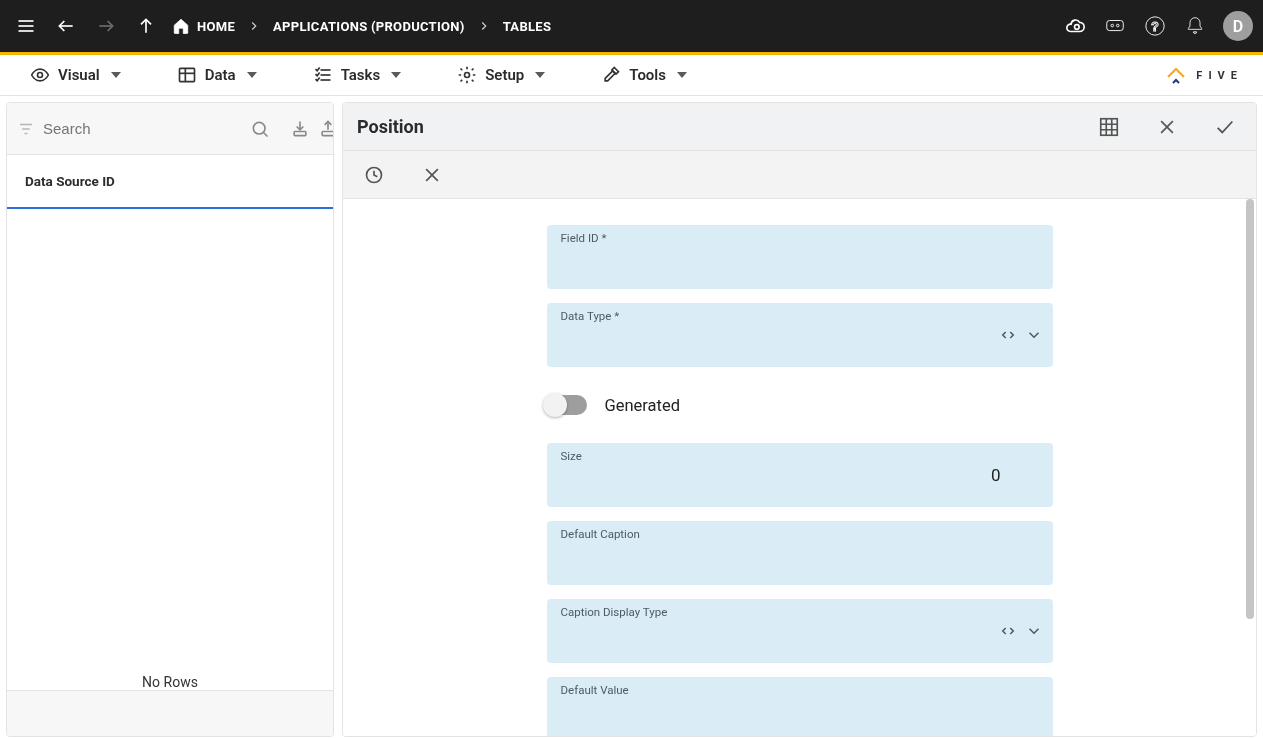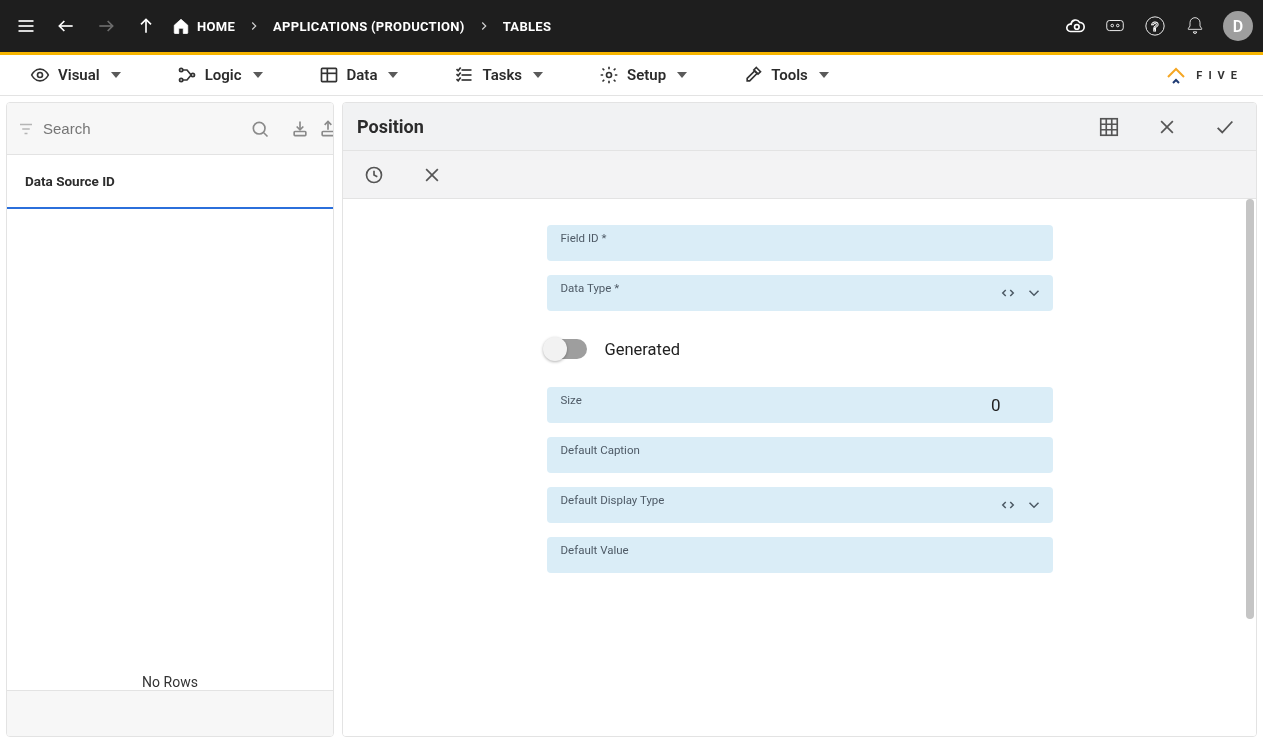--- a/index.html
+++ b/index.html
@@ -58,21 +58,21 @@
   .right { flex:1; display:flex; flex-direction:column; border:1px solid var(--gray-border); border-radius:4px; overflow:hidden; }
   .section-head { display:flex; align-items:center; height:48px; background: var(--gray-bg); border-bottom:1px solid var(--gray-border); padding:0 14px; gap:24px; }
   .section-title { font-size:18px; font-weight:700; color:#2b2b2b; flex:1; }
   .section-icon { width:34px; height:34px; display:flex; align-items:center; justify-content:center; border:none; background:transparent; cursor:pointer; }
   .section-icon svg { stroke:#555; fill:none; }
 
   .form-wrap { position:relative; flex:1; overflow:hidden; background:#fff; }
   .form-scroll { height:100%; overflow-y:auto; padding: 26px 0 30px 0; }
   .form-col { width:506px; margin: 0 auto; display:flex; flex-direction:column; gap:14px; }
 
-  .field { position:relative; background: var(--blue-field); border-radius:4px; height:36px; display:flex; align-items:center; padding: 0 14px; }
+  .field { position:relative; background: var(--blue-field); border-radius:4px; height:64px; display:flex; align-items:center; padding: 0 14px; }
   .field .float-label { position:absolute; left:14px; top:6px; font-size:11.5px; color:#4e5a66; }
   .field .value-right { margin-left:auto; font-size:17px; color:#222; padding-right:38px; }
   .field .end-icons { position:absolute; right:10px; display:flex; gap:8px; align-items:center; }
   .field .end-icons svg { stroke:#4c5964; fill:none; }
 
   .toggle-row { display:flex; align-items:center; gap:18px; height:48px; }
   .switch { position:relative; width:40px; height:20px; }
   .switch .track { position:absolute; inset:0; border-radius:999px; background:#9e9e9e; }
   .switch .knob { position:absolute; top:-2px; left:-4px; width:24px; height:24px; border-radius:50%; background:#f2f2f2; box-shadow:0 1px 3px rgba(0,0,0,.3); }
   .toggle-label { font-size:16.5px; color:#222; }
@@ -166,30 +166,20 @@
   </div>
 </div>
 
 <div class="menubar">
   <div class="menu-item">
     <svg class="icon" width="20" height="20" viewBox="0 0 24 24" stroke-width="2">
         <path d="M2 12s3.5-7 10-7 10 7 10 7-3.5 7-10 7S2 12 2 12z"></path>
         <circle cx="12" cy="12" r="3"></circle>
       </svg>
     <span>Visual</span>
-    <span class="caret"></span>
-  </div>
-  <div class="menu-item">
-    <svg class="icon" width="20" height="20" viewBox="0 0 24 24" stroke-width="2">
-        <circle cx="5" cy="6" r="2"></circle>
-        <circle cx="5" cy="18" r="2"></circle>
-        <circle cx="19" cy="12" r="2"></circle>
-        <path d="M7 6h5l5 6M7 18h5l5-6"></path>
-      </svg>
-    <span>Logic</span>
     <span class="caret"></span>
   </div>
   <div class="menu-item">
     <svg class="icon" width="20" height="20" viewBox="0 0 24 24" stroke-width="2">
         <rect x="3" y="4" width="18" height="16" rx="1"></rect>
         <line x1="3" y1="10" x2="21" y2="10"></line>
         <line x1="10" y1="4" x2="10" y2="20"></line>
       </svg>
     <span>Data</span>
     <span class="caret"></span>
@@ -355,21 +345,21 @@
           <div class="field">
             <span class="float-label">Size</span>
             <span class="value-right">0</span>
           </div>
 
           <div class="field">
             <span class="float-label">Default Caption</span>
           </div>
 
           <div class="field">
-            <span class="float-label">Default Display Type</span>
+            <span class="float-label">Caption Display Type</span>
             <div class="end-icons">
               <svg width="18" height="18" viewBox="0 0 24 24" stroke-width="2">
                   <polyline points="9 8 5 12 9 16"></polyline>
                   <polyline points="15 8 19 12 15 16"></polyline>
                 </svg>
               <svg width="18" height="18" viewBox="0 0 24 24" stroke-width="2">
                   <polyline points="6 9 12 15 18 9"></polyline>
                 </svg>
             </div>
           </div>

